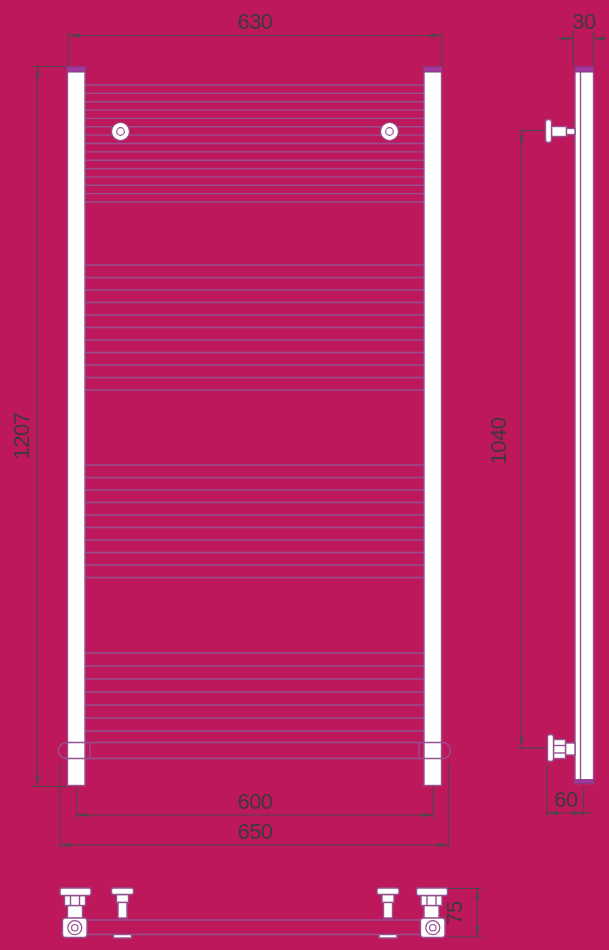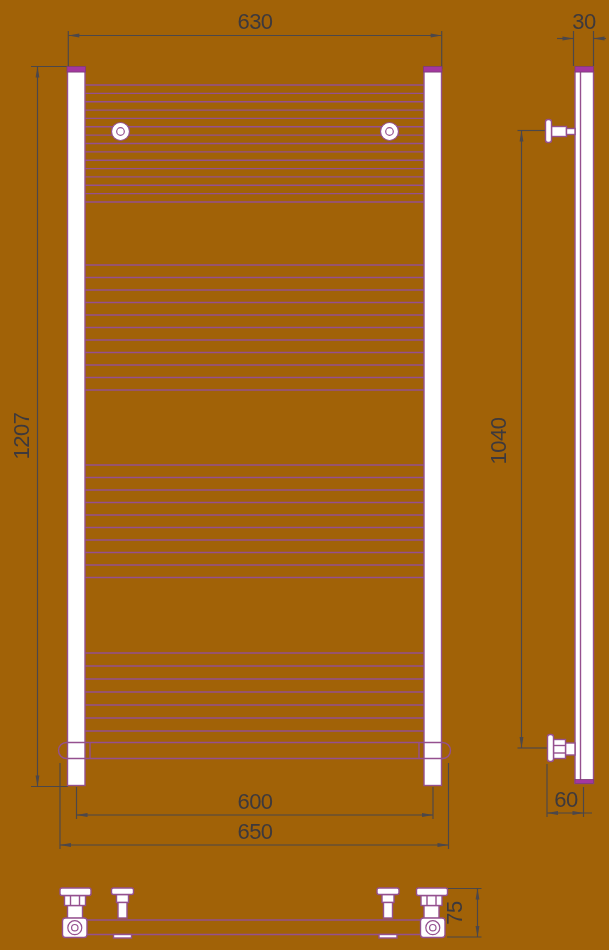--- a/index.html
+++ b/index.html
@@ -1,16 +1,16 @@
 <!DOCTYPE html>
 <html><head>
 <meta charset="utf-8">
 <style>
   html,body{margin:0;padding:0;background:#ffffff;}
-  .stage{position:relative;width:609px;height:950px;background:#a16207;overflow:hidden;
+  .stage{position:relative;width:609px;height:950px;background:#be185d;overflow:hidden;
          font-family:"Liberation Sans",sans-serif;}
   svg{position:absolute;left:0;top:0;}
   
   .p  {stroke:#95508f;stroke-width:1.4;fill:none;}
   .pw {stroke:#95508f;stroke-width:1.4;fill:#ffffff;}
   .pf {fill:#a337a0;stroke:#7d3c78;stroke-width:0.8;}
   .pt {stroke:#95508f;stroke-width:1.2;fill:#ffffff;}
   
   .d  {stroke:#4b474b;stroke-width:1.15;fill:none;}
   .ar {fill:#4b474b;stroke:none;}

